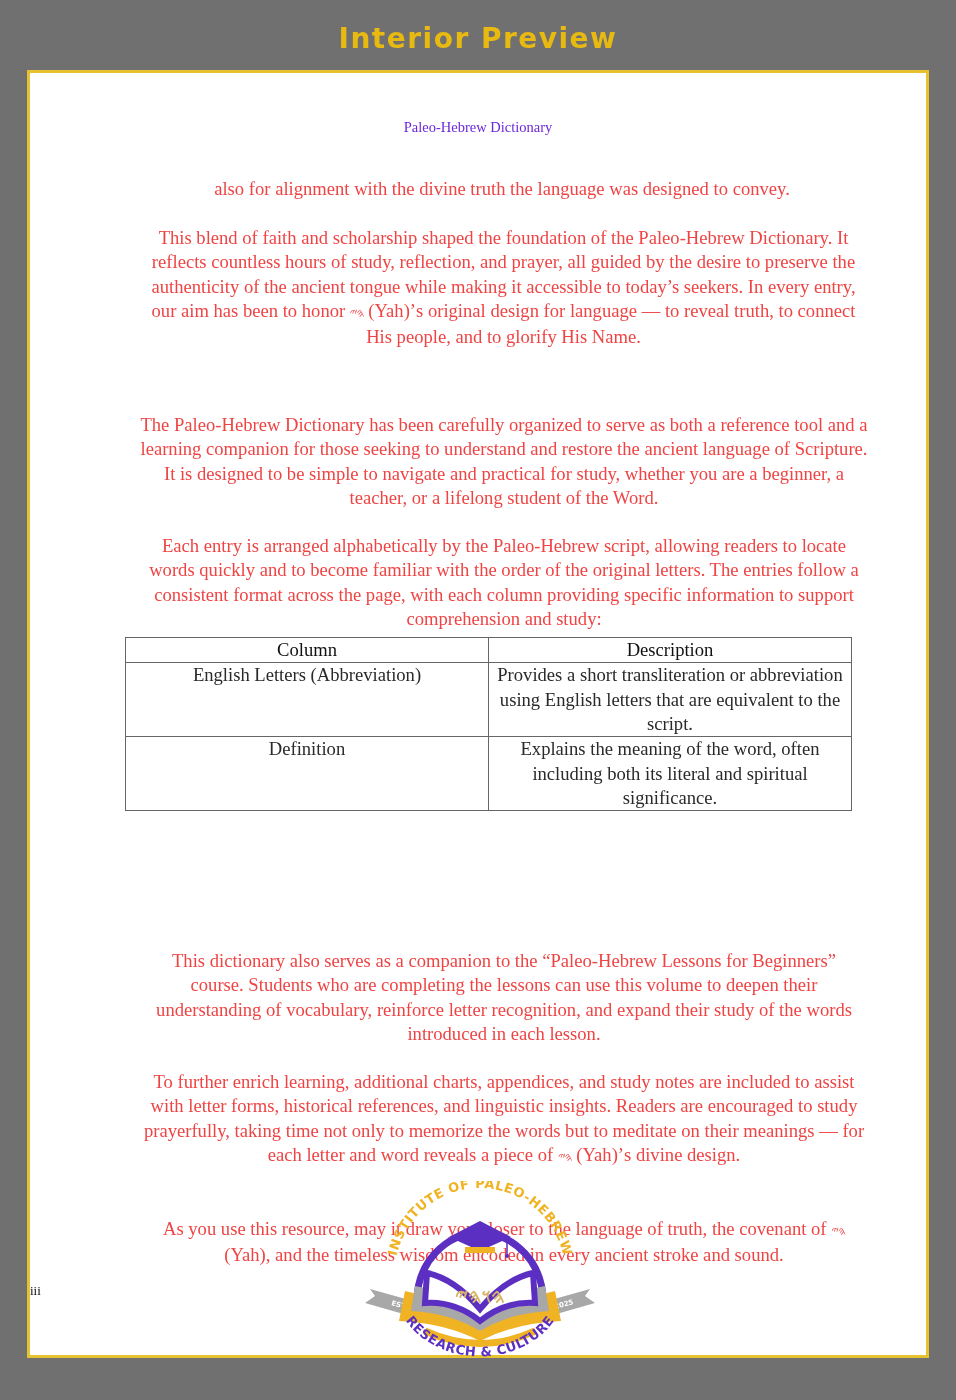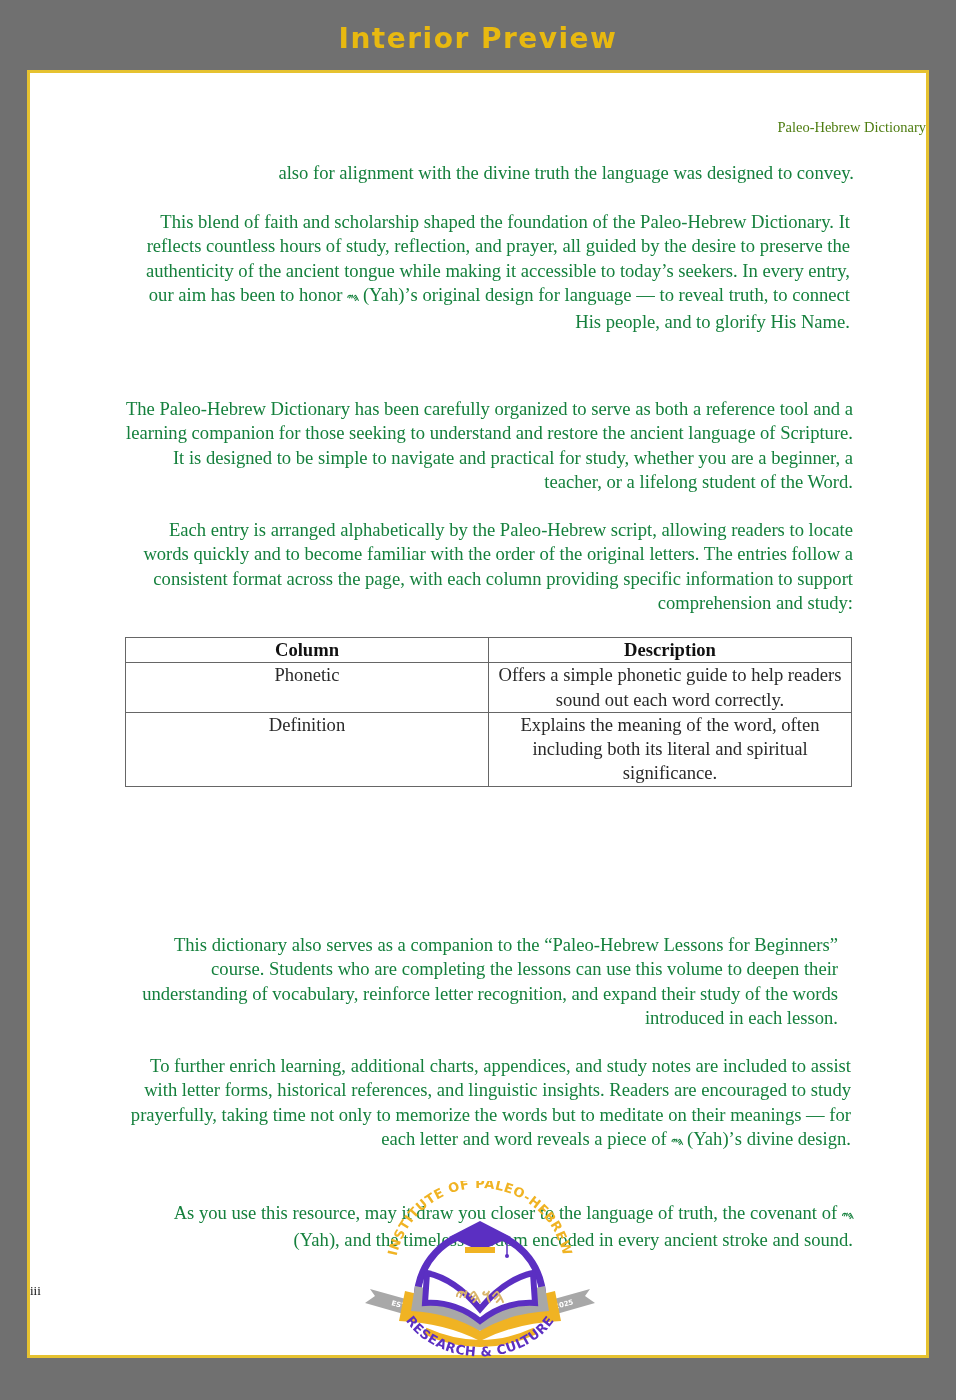--- a/index.html
+++ b/index.html
@@ -10,40 +10,40 @@
   .banner-title {
     position: absolute; top: 22px; left: 0; width: 956px; text-align: center;
     font-family: "DejaVu Sans", "Liberation Sans", sans-serif; font-weight: bold;
     font-size: 28px; letter-spacing: 1.5px; color: #E8B910;
   }
   .page {
     position: absolute; left: 27px; top: 70px; width: 896px; height: 1282px;
     background: #fff; border: 3px solid #E6C230;
   }
   .running-header {
-    position: absolute; top: 46px; left: 0; width: 100%; text-align: right;
-    font-size: 14.5px; color: #4d7c0f;
+    position: absolute; top: 46px; left: 0; width: 100%; text-align: center;
+    font-size: 14.5px; color: #6d28d9;
   }
   .para {
-    position: absolute; left: 88px; width: 736px; text-align: right;
-    font-size: 18.6px; line-height: 24.3px; color: #15803d; margin: 0;
+    position: absolute; left: 88px; width: 736px; text-align: center;
+    font-size: 18.6px; line-height: 24.3px; color: #ef4444; margin: 16px;
   }
   .h1 {
     position: absolute; left: 0; width: 100%; text-align: center; top: 282px;
     font-size: 34px; font-weight: bold; color: #111; margin: 0;
   }
-  .paleo { font-family: "DejaVu Sans", sans-serif; font-size: 10px; font-weight: bold; letter-spacing: -1px; }
+  .paleo { font-family: "DejaVu Sans", sans-serif; font-size: 12px; font-weight: normal; letter-spacing: -1px; }
   table.guide {
     position: absolute; left: 95px; top: 564px; width: 727px; border-collapse: collapse;
     font-size: 18.6px; line-height: 24.3px; color: #2a2a2a;
   }
   table.guide th, table.guide td {
     border: 1.5px solid #666; text-align: center; vertical-align: top; padding: 0 8px;
   }
-  table.guide th { font-weight: bold; color: #111; height: 24px; }
+  table.guide th { font-weight: normal; color: #111; height: 24px; }
   table.guide td.col1 { width: 346px; }
   .logo { position: absolute; left: 335px; top: 1108px; width: 230px; height: 184px; }
   .page-num {
     position: absolute; left: 0; width: 100%; top: 1210px; 
     font-size: 13px; color: #111;
   }
 </style>
 </head>
 <body>
 
@@ -62,23 +62,23 @@
   <p class="para" style="top:445px; left:93px; width:730px">Each entry is arranged alphabetically by the Paleo-Hebrew script, allowing readers to locate words quickly and to become familiar with the order of the original letters. The entries follow a consistent format across the page, with each column providing specific information to support comprehension and study:</p>
 
   <table class="guide">
     <thead>
       <tr>
         <th>Column</th>
         <th>Description</th>
       </tr>
     </thead>
     <tbody>
-      <tr style="height:49px">
-        <td class="col1">Phonetic</td>
-        <td>Offers a simple phonetic guide to help readers sound out each word correctly.</td>
+      <tr style="height:74px">
+        <td class="col1">English Letters (Abbreviation)</td>
+        <td>Provides a short transliteration or abbreviation using English letters that are equivalent to the script.</td>
       </tr>
       <tr style="height:74px">
         <td class="col1">Definition</td>
         <td>Explains the meaning of the word, often including both its literal and spiritual significance.</td>
       </tr>
     </tbody>
   </table>
 
   <p class="para" style="top:860px; left:108px; width:700px">This dictionary also serves as a companion to the “Paleo-Hebrew Lessons for Beginners” course. Students who are completing the lessons can use this volume to deepen their understanding of vocabulary, reinforce letter recognition, and expand their study of the words introduced in each lesson.</p>
 

